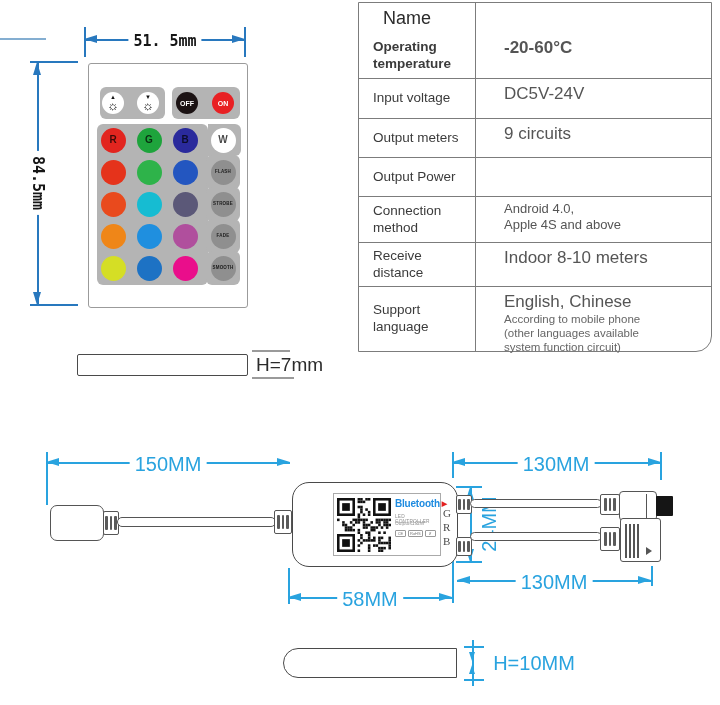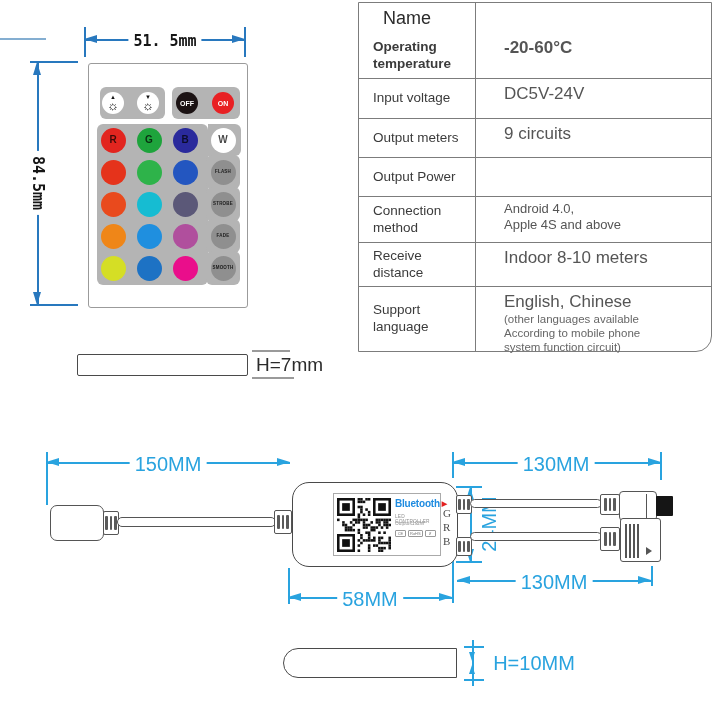--- a/index.html
+++ b/index.html
@@ -207,22 +207,22 @@
         <div class="trow" style="height: 44px;">
           <div class="tname">Receive distance</div>
           <div class="tparam">
             <div class="param-line">Indoor 8-10 meters</div>
           </div>
         </div>
         <div class="trow" style="height: 65px;">
           <div class="tname">Support language</div>
           <div class="tparam">
             <div class="param-line">English, Chinese</div>
+            <div class="note-line">According to mobile phone</div>
             <div class="note-line">(other languages available</div>
-            <div class="note-line">According to mobile phone</div>
             <div class="note-line">system function circuit)</div>
           </div>
         </div>
       </div>
   </div>
 
   <div class="dim lite">
 
     <div class="vline" style="left:46px;top:452px;height:53px"></div>
     <div class="hline" style="left:46px;top:462px;width:244px"></div>

